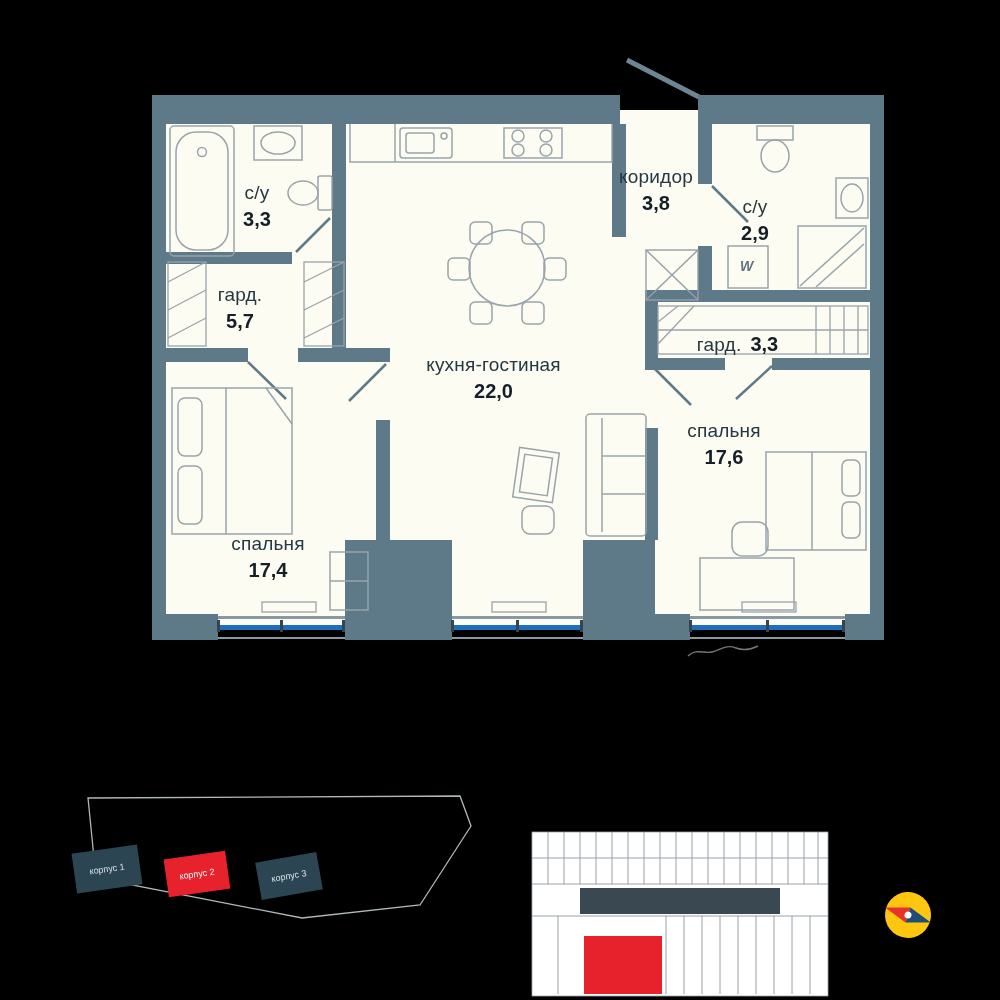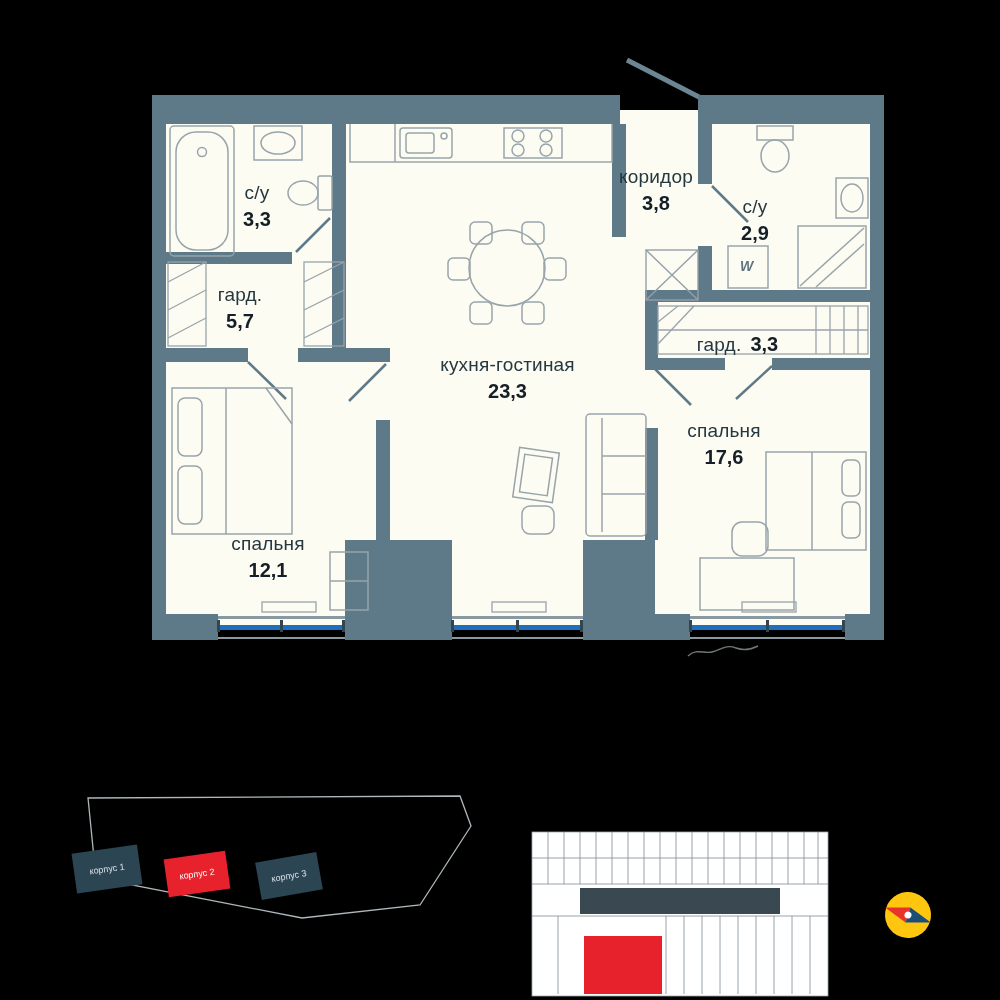--- a/index.html
+++ b/index.html
@@ -281,30 +281,30 @@
 <div class="room-label" style="left:695px;top:196px;width:120px;">
   <span class="rname">с/у</span>
   <span class="rarea">2,9</span>
 </div>
 
 <div class="room-label inline" style="left:665px;top:326px;width:145px;">
   <span class="rname">гард.</span>
   <span class="rarea">3,3</span>
 </div>
 
-<div class="room-label" style="left:415px;top:354px;width:185px;text-align:right;">
+<div class="room-label" style="left:401px;top:354px;width:185px;text-align:right;">
   <span class="rname">кухня-гостиная</span>
-  <span class="rarea">23,3</span>
+  <span class="rarea">22,0</span>
 </div>
 
 <div class="room-label" style="left:664px;top:420px;width:120px;">
   <span class="rname">спальня</span>
   <span class="rarea">17,6</span>
 </div>
 
 <div class="room-label" style="left:208px;top:533px;width:120px;">
   <span class="rname">спальня</span>
-  <span class="rarea">12,1</span>
+  <span class="rarea">17,4</span>
 </div>
 
 <div class="washer-mark" style="left:740px;top:258px;">W</div>
 
 </div>
 
 </body></html>

